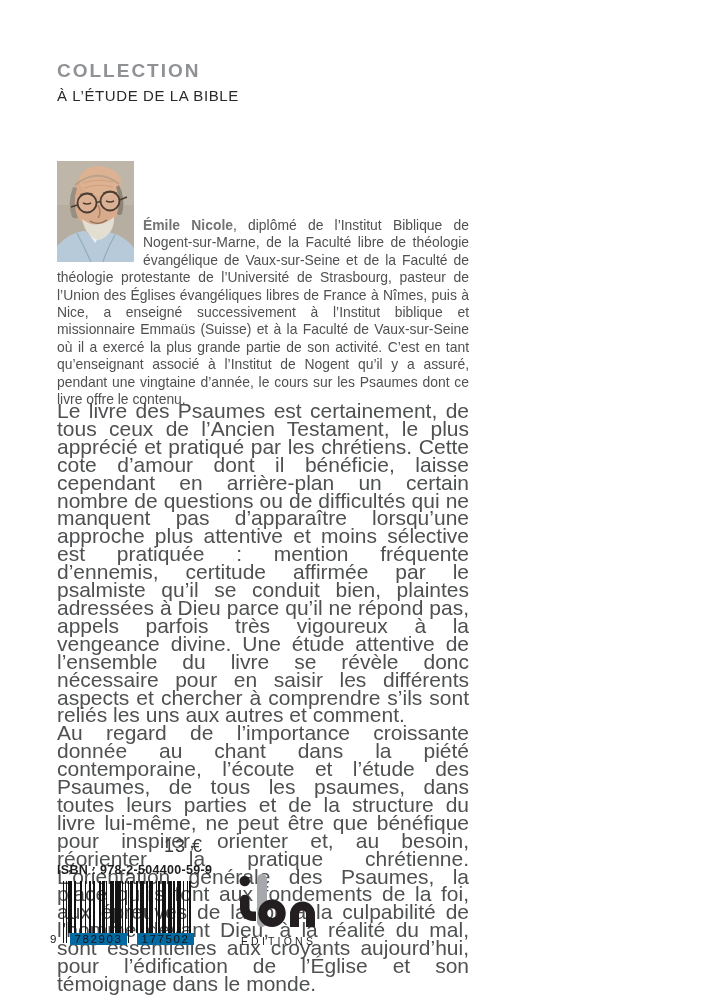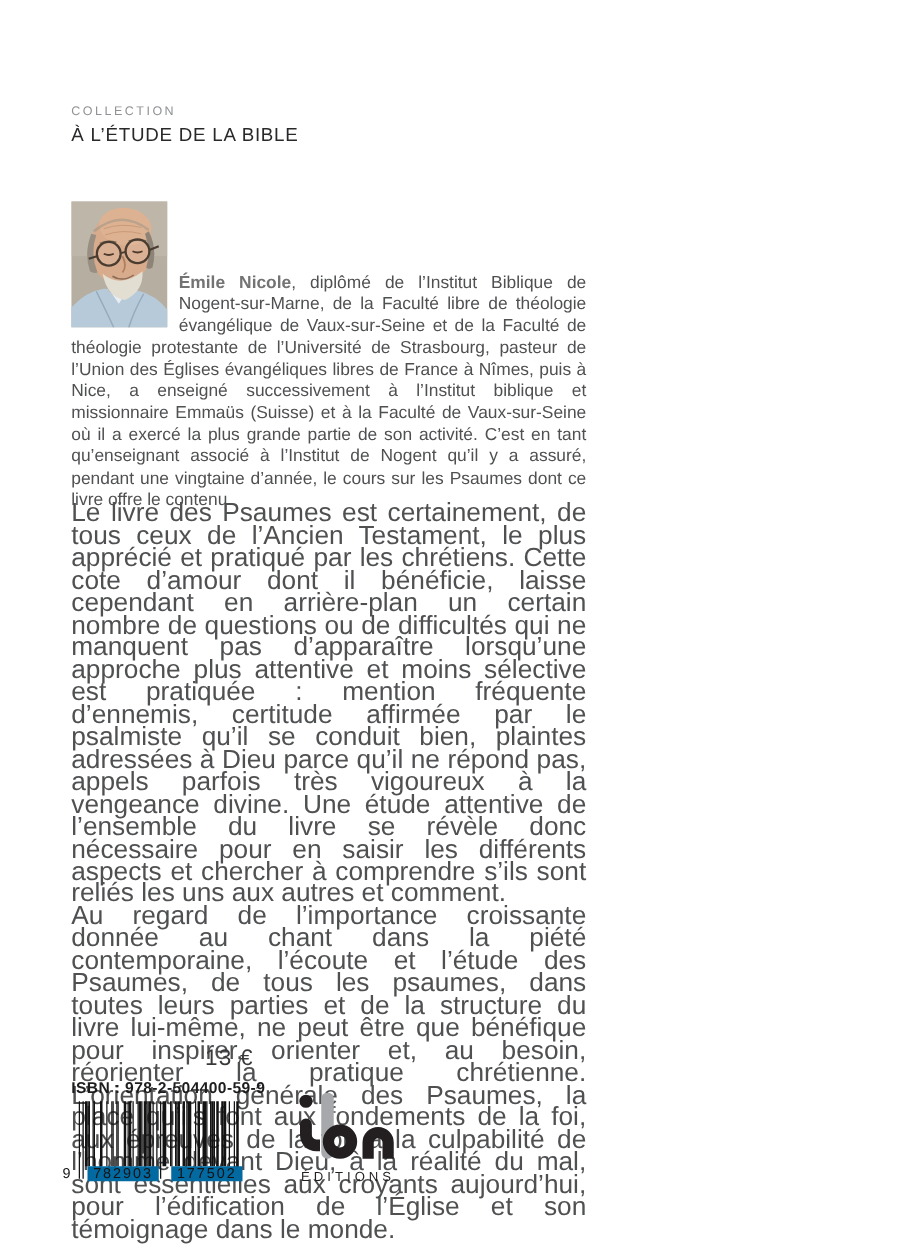--- a/index.html
+++ b/index.html
@@ -3,21 +3,21 @@
 <meta charset="utf-8">
 <style>
   html,body { margin:0; padding:0; background:#ffffff; }
   .page {
     position:relative; width:721px; height:1000px; background:#ffffff;
     font-family:"Liberation Sans", sans-serif; overflow:hidden;
   }
 
   
   .collection { position:absolute; left:57px; top:60px; }
-  .collection-label { font-size:10px; letter-spacing:2px; color:#8f9194; font-weight:400;margin-top:24px; }
+  .collection-label { font-size:19px; letter-spacing:2px; color:#8f9194; font-weight:700; }
   .collection-title { font-size:15px; letter-spacing:0.6px; color:#29292b; font-weight:400; margin-top:5px; }
 
   
   .photo { position:absolute; left:57px; top:161px; width:77px; height:101px; }
 
   
   .bio {
     position:absolute; left:57px; top:217px; width:412px;
     font-size:13.9px; line-height:17.4px; color:#4f5052; text-align:justify;
   }

